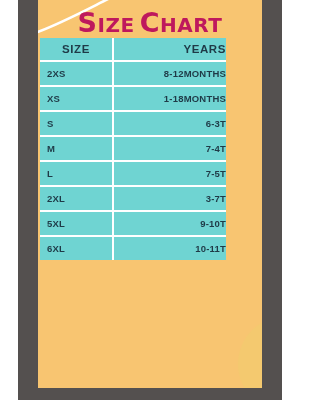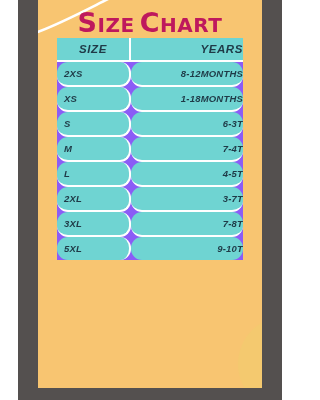--- a/index.html
+++ b/index.html
@@ -81,28 +81,27 @@
     letter-spacing: 0.5px;
     white-space: nowrap;
   }
   #title .big { font-size: 27px; }
   #title .sml { font-size: 20px; }
   #title .gap { display: inline-block; width: 5px; }
 
   
   #table {
     position: absolute;
-    left: 19px;
+    left: 2px;
     top: 38px;
     width: 186px;
     border-collapse: separate;
     border-spacing: 0;
-    background: #8b5cf6;
+    background: #ef4444;
     table-layout: fixed;
-    font-style: italic;
   }
   #table col.c1 { width: 74px; }
   #table col.c2 { width: 112px; }
 
   #table th, #table td {
     background: #6fd4d2;
     color: #1f3a47;
     font-family: "Liberation Sans", sans-serif;
     border-right: 2px solid #ffffff;
     border-bottom: 2px solid #ffffff;
@@ -120,21 +119,20 @@
     text-align: center;
     letter-spacing: 0.6px;
   }
   #table td {
     height: 23px;
     font-size: 9.5px;
     font-weight: bold;
     text-align: left;
     padding-left: 7px;
     letter-spacing: 0.2px;
-    border-radius: 11px;
   }
 </style>
 </head>
 <body>
 
 <div id="canvas">
 
   <div id="frame"></div>
 
   <div id="card">
@@ -170,33 +168,33 @@
           <tr>
             <td>S</td>
             <td>6-3T</td>
           </tr>
           <tr>
             <td>M</td>
             <td>7-4T</td>
           </tr>
           <tr>
             <td>L</td>
-            <td>4-5T</td>
+            <td>7-5T</td>
           </tr>
           <tr>
             <td>2XL</td>
             <td>3-7T</td>
           </tr>
           <tr>
-            <td>3XL</td>
-            <td>7-8T</td>
-          </tr>
-          <tr>
             <td>5XL</td>
             <td>9-10T</td>
           </tr>
+          <tr>
+            <td>6XL</td>
+            <td>10-11T</td>
+          </tr>
         </tbody>
     </table>
 
     <div id="deco-circle"></div>
 
   </div>
 </div>
 
 </body></html>

